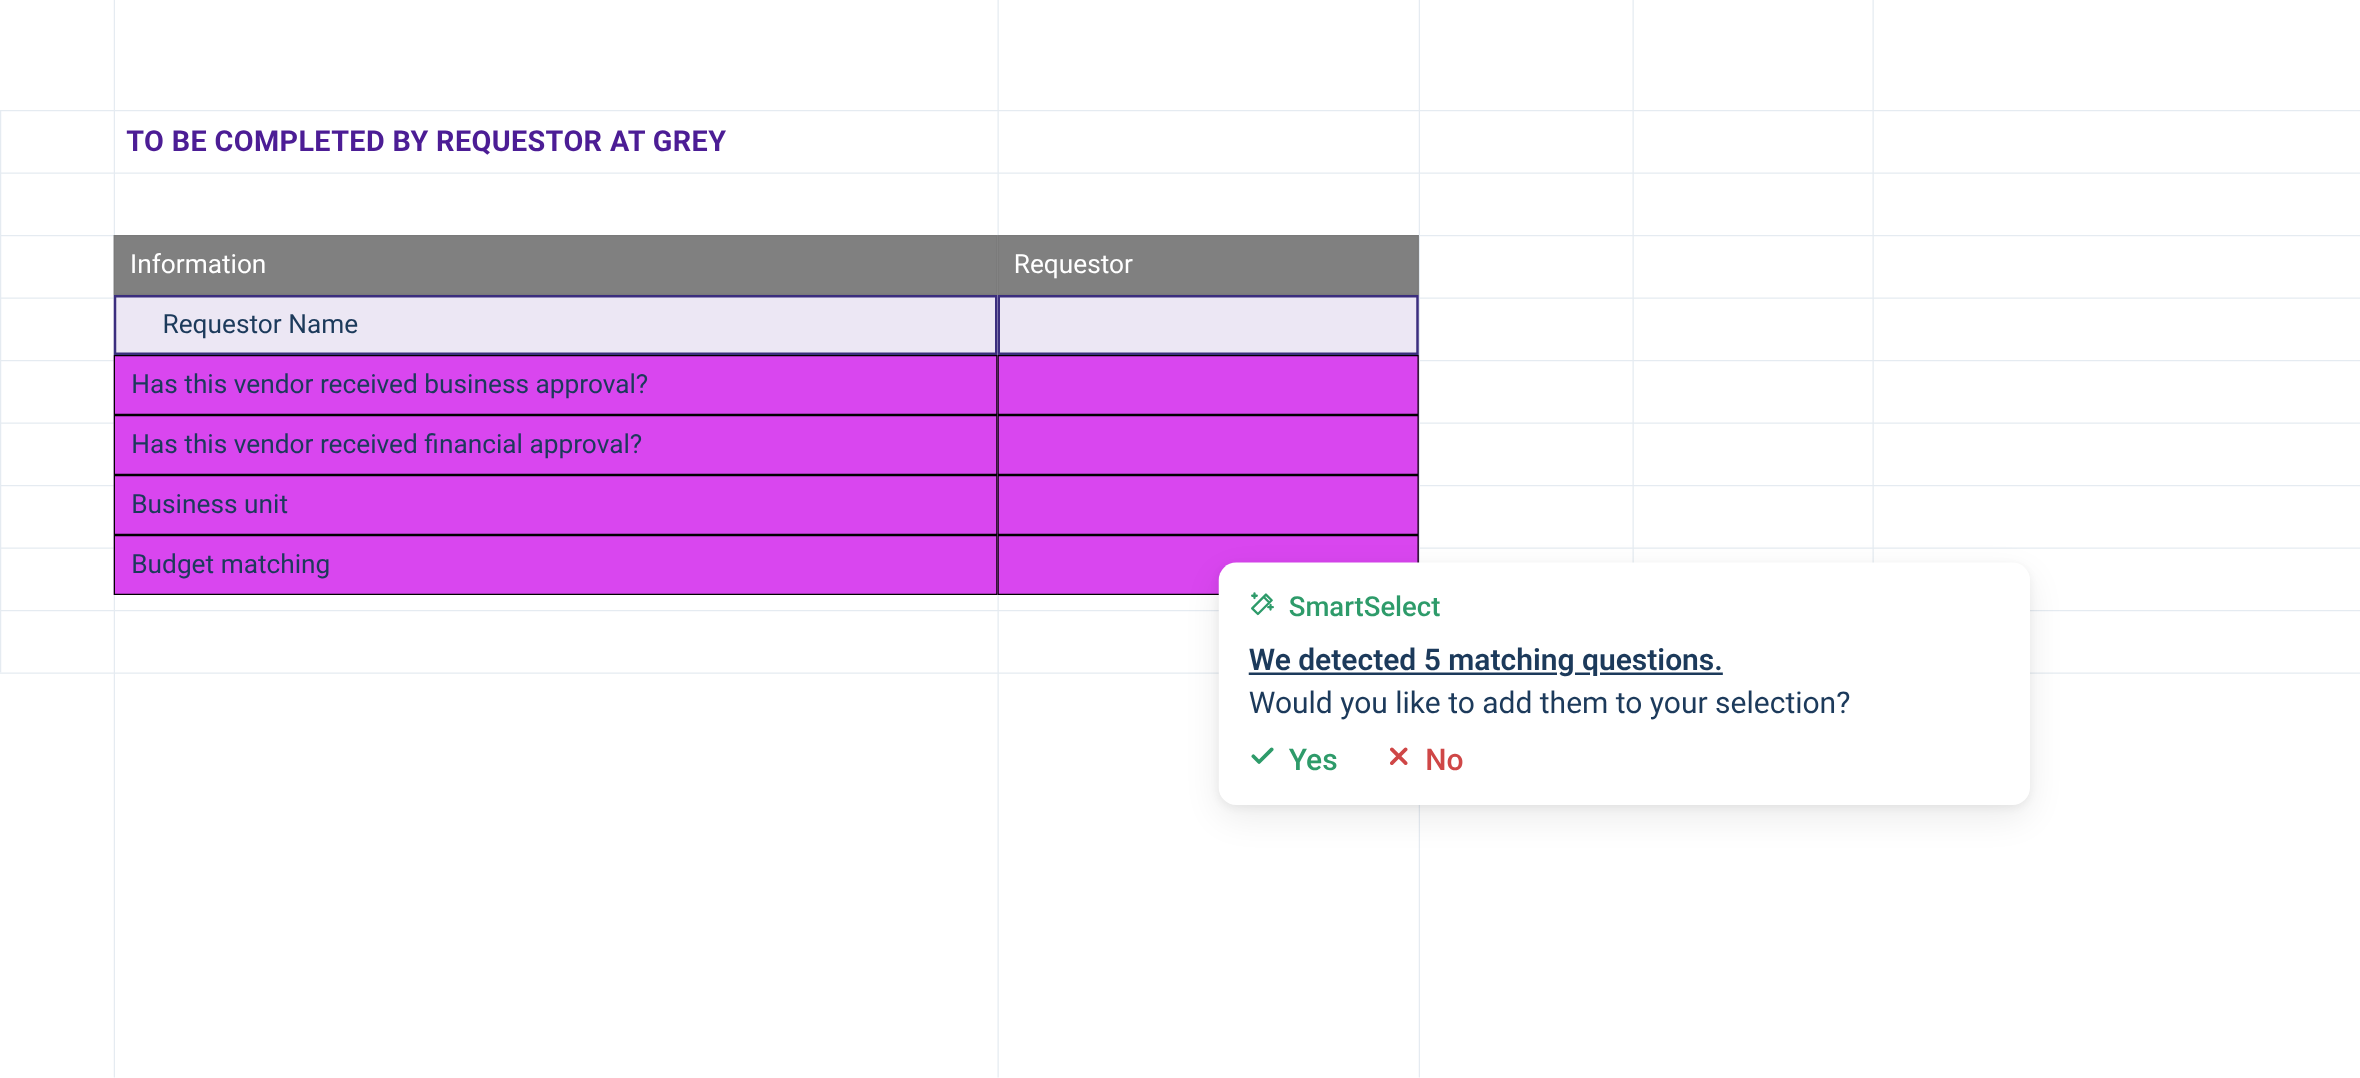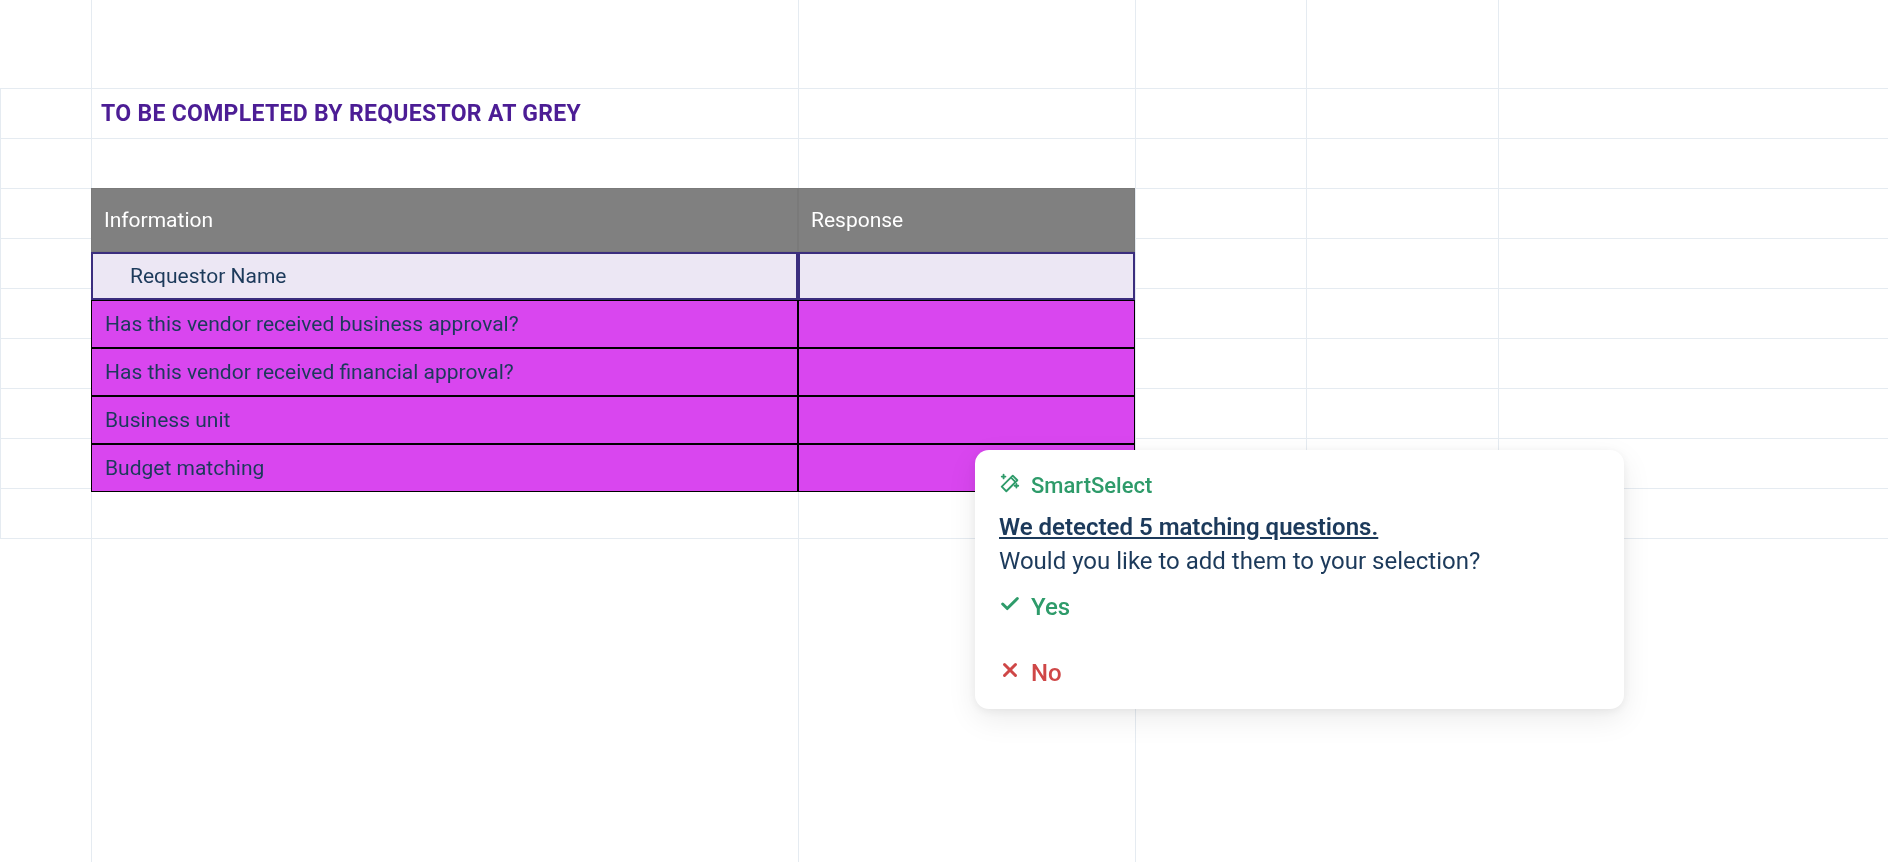--- a/index.html
+++ b/index.html
@@ -59,21 +59,21 @@
     width: 100%;
     border-collapse: separate;
     border-spacing: 0;
   }
   .hdr {
     background: #808080;
     color: #ffffff;
     font-size: 21px;
     font-weight: 400;
     padding: 10px 12px;
-    height: 64px;
+    height: 48px;
     text-align: left;
     border: 1px solid #7a7a7a;
   }
   .hdr.col-info { width: 707px; }
   .hdr.col-resp { width: 337px; }
 
   .cell {
     background: #d946ef;
     color: #1c3a5b;
     font-size: 21px;
@@ -121,21 +121,20 @@
   }
   .popup-line2 {
     color: #1c3a5b;
     font-size: 24px;
     font-weight: 400;
     margin-bottom: 18px;
   }
   .popup-actions {
     display: flex;
     gap: 38px;
-    flex-direction: column;
   }
   .action-yes, .action-no {
     font-size: 24px;
     font-weight: 500;
     display: inline-flex;
     align-items: center;
     gap: 10px;
     cursor: pointer;
     user-select: none;
   }
@@ -170,21 +169,21 @@
 <div class="sheet-table-wrap">
   <div class="sheet-title-row">
     <span class="sheet-title">TO BE COMPLETED BY REQUESTOR AT GREY</span>
   </div>
   <div class="spacer-row"></div>
 
   <table class="data-table">
     <thead>
       <tr>
         <th class="hdr col-info">Information</th>
-        <th class="hdr col-resp">Response</th>
+        <th class="hdr col-resp">Requestor</th>
       </tr>
     </thead>
     <tbody>
       <tr class="selected">
         <td class="cell">Requestor Name</td>
         <td class="cell resp"></td>
       </tr>
       <tr>
         <td class="cell">Has this vendor received business approval?</td>
         <td class="cell resp"></td>

